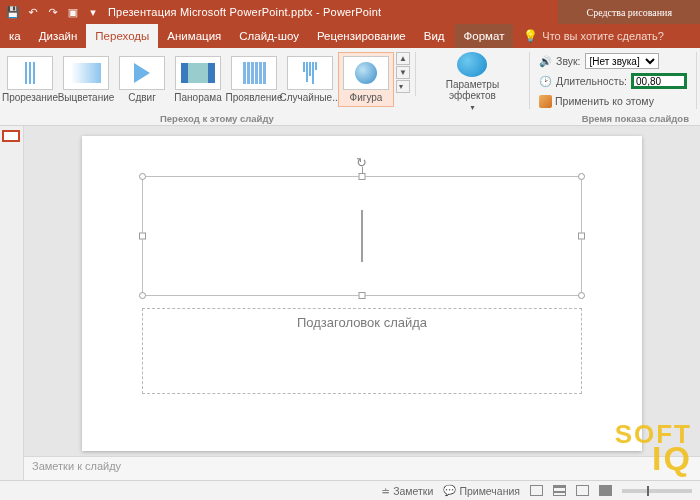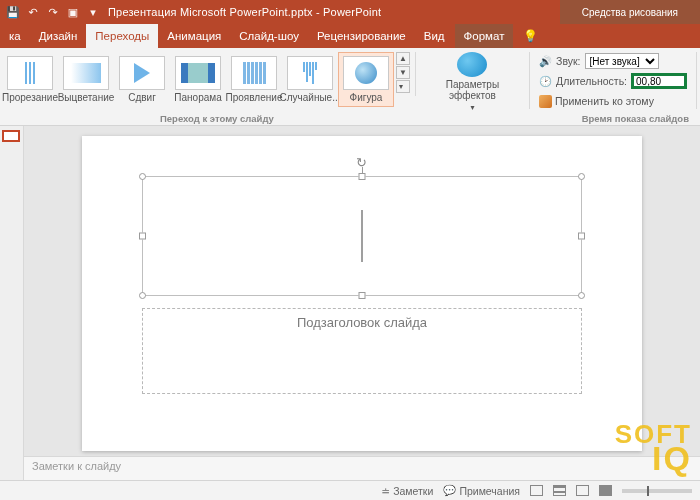--- a/index.html
+++ b/index.html
@@ -3,21 +3,21 @@
 <meta charset="utf-8">
 <style>
 * { margin:0; padding:0; box-sizing:border-box; font-family:"Segoe UI",Arial,sans-serif; }
 body { width:700px; height:500px; overflow:hidden; background:#e6e6e6; font-size:11px; color:#444; position:relative; }
 
 
 .titlebar { height:24px; background:#b7472a; color:#fff; display:flex; align-items:center; font-size:11px; }
 .titlebar .qat { display:flex; align-items:center; gap:6px; padding:0 6px; }
 .titlebar .qat-btn { width:14px; height:14px; display:flex; align-items:center; justify-content:center; opacity:.95; }
 .titlebar .title { flex:1; text-align:left; padding-left:2px; letter-spacing:.2px; }
-.titlebar .tools { background:#975338; padding:0 22px; height:100%; display:flex; align-items:center; font-size:10px; color:#fff; }
+.titlebar .tools { background:#975338; padding:0 28px; height:100%; display:flex; align-items:center; font-size:10px; color:#fff;font-family:Liberation Serif, serif; }
 
 
 .tabs { height:24px; background:#b7472a; display:flex; align-items:stretch; color:#fff; font-size:11.5px; }
 .tab { padding:0 9px; display:flex; align-items:center; cursor:pointer; }
 .tab.active { background:#f3f3f3; color:#b7472a; }
 .tab.format { background:#975338; color:#fff; margin-left:1px;text-align:right; }
 .tell { display:flex; align-items:center; gap:4px; padding:0 10px; color:#f0d5cd; font-size:11px; }
 .tell .bulb { font-size:12px; }
 
 
@@ -104,20 +104,21 @@
   <div class="tab">ка</div>
   <div class="tab">Дизайн</div>
   <div class="tab active">Переходы</div>
   <div class="tab">Анимация</div>
   <div class="tab">Слайд-шоу</div>
   <div class="tab">Рецензирование</div>
   <div class="tab">Вид</div>
   <div class="tab format">Формат</div>
   <div class="tell">
     <span class="bulb">💡</span>
+    <span>Что вы хотите сделать?</span>
   </div>
 </div>
 
 <div class="ribbon">
   <div class="grp" style="display:flex;">
     <div class="gallery">
       <div class="g-item">
         <div class="g-thumb">
             <div class="tg-lines">
               <i></i>

